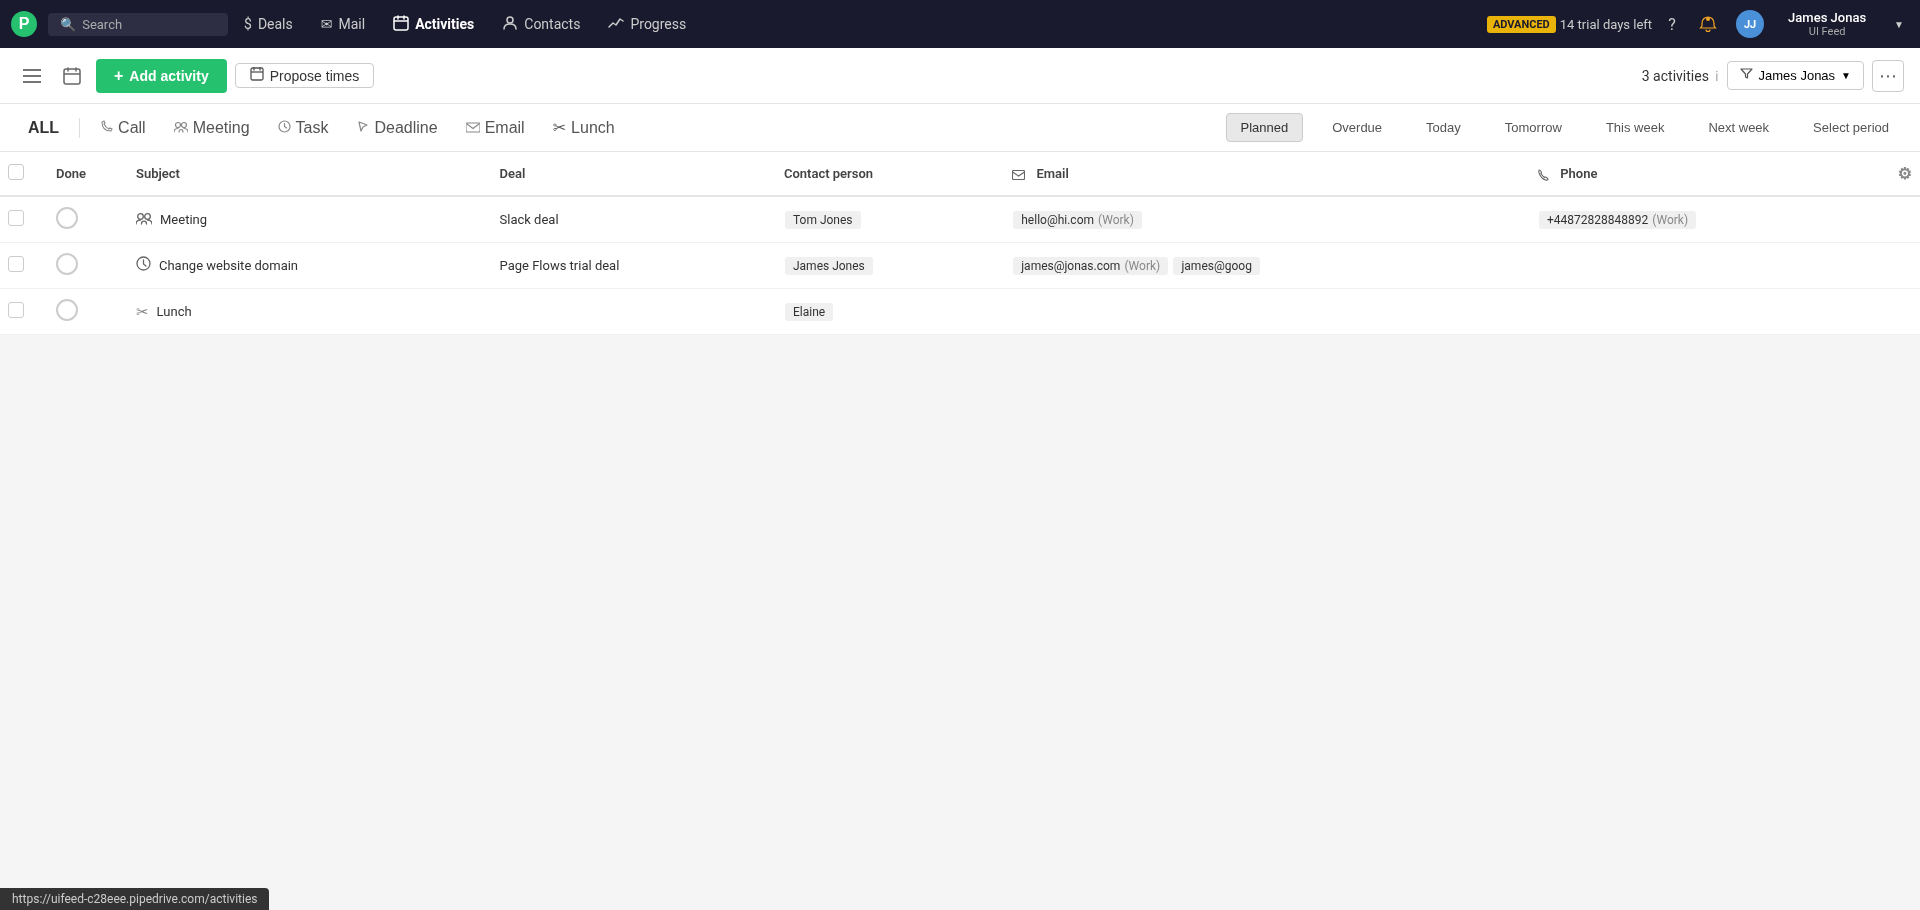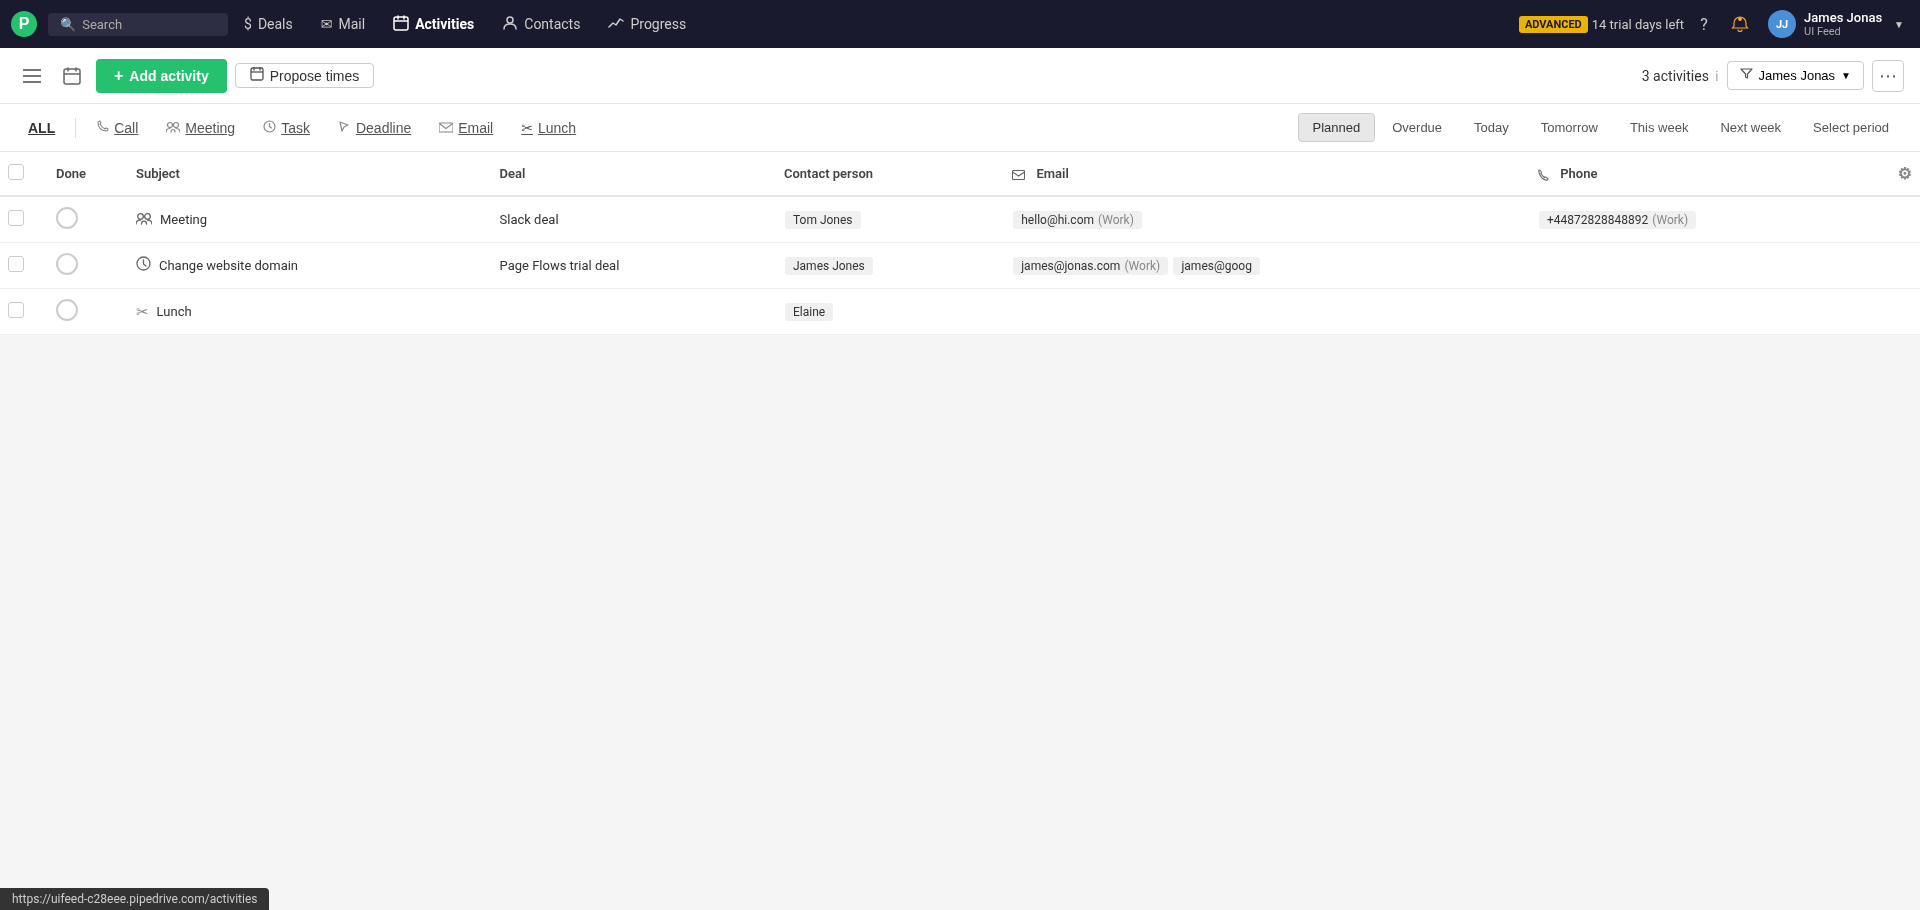--- a/index.html
+++ b/index.html
@@ -70,25 +70,26 @@
       color: #ccc;
       width: 32px;
       height: 32px;
       border-radius: 50%;
       cursor: pointer;
       font-size: 16px;
     }
     .nav-user {
       display: flex;
       align-items: center;
-      gap: 8px;
+      gap: 24px;
       color: #ccc;
       cursor: pointer;
       padding: 4px 8px;
       border-radius: 4px;
+      text-align: center;
     }
     .nav-avatar {
       width: 28px;
       height: 28px;
       border-radius: 50%;
       background: #4a90d9;
       display: flex;
       align-items: center;
       justify-content: center;
       color: white;
@@ -199,41 +200,40 @@
       height: 48px;
       border-bottom: 1px solid #e5e5e5;
       gap: 4px;
     }
     .filter-tag {
       display: flex;
       align-items: flex-end;
       gap: 5px;
       padding: 5px 12px;
       border-radius: 4px;
-      font-size: 14px;
+      font-size: 16px;
       cursor: pointer;
       color: #555;
       border: none;
       background: none;
-      text-decoration: underline;
     }
     .filter-tag.all {
       font-weight: 600;
       color: #333;
     }
     .filter-divider {
       width: 1px;
       height: 20px;
       background: #ddd;
       margin: 0 4px;
     }
     .filter-spacer { flex: 1; }
     .period-tabs {
       display: flex;
-      gap: 2px;
+      gap: 14px;
     }
     .period-tab {
       padding: 6px 14px;
       border-radius: 4px;
       font-size: 13px;
       cursor: pointer;
       color: #555;
       background: none;
       border: 1px solid transparent;
     }

